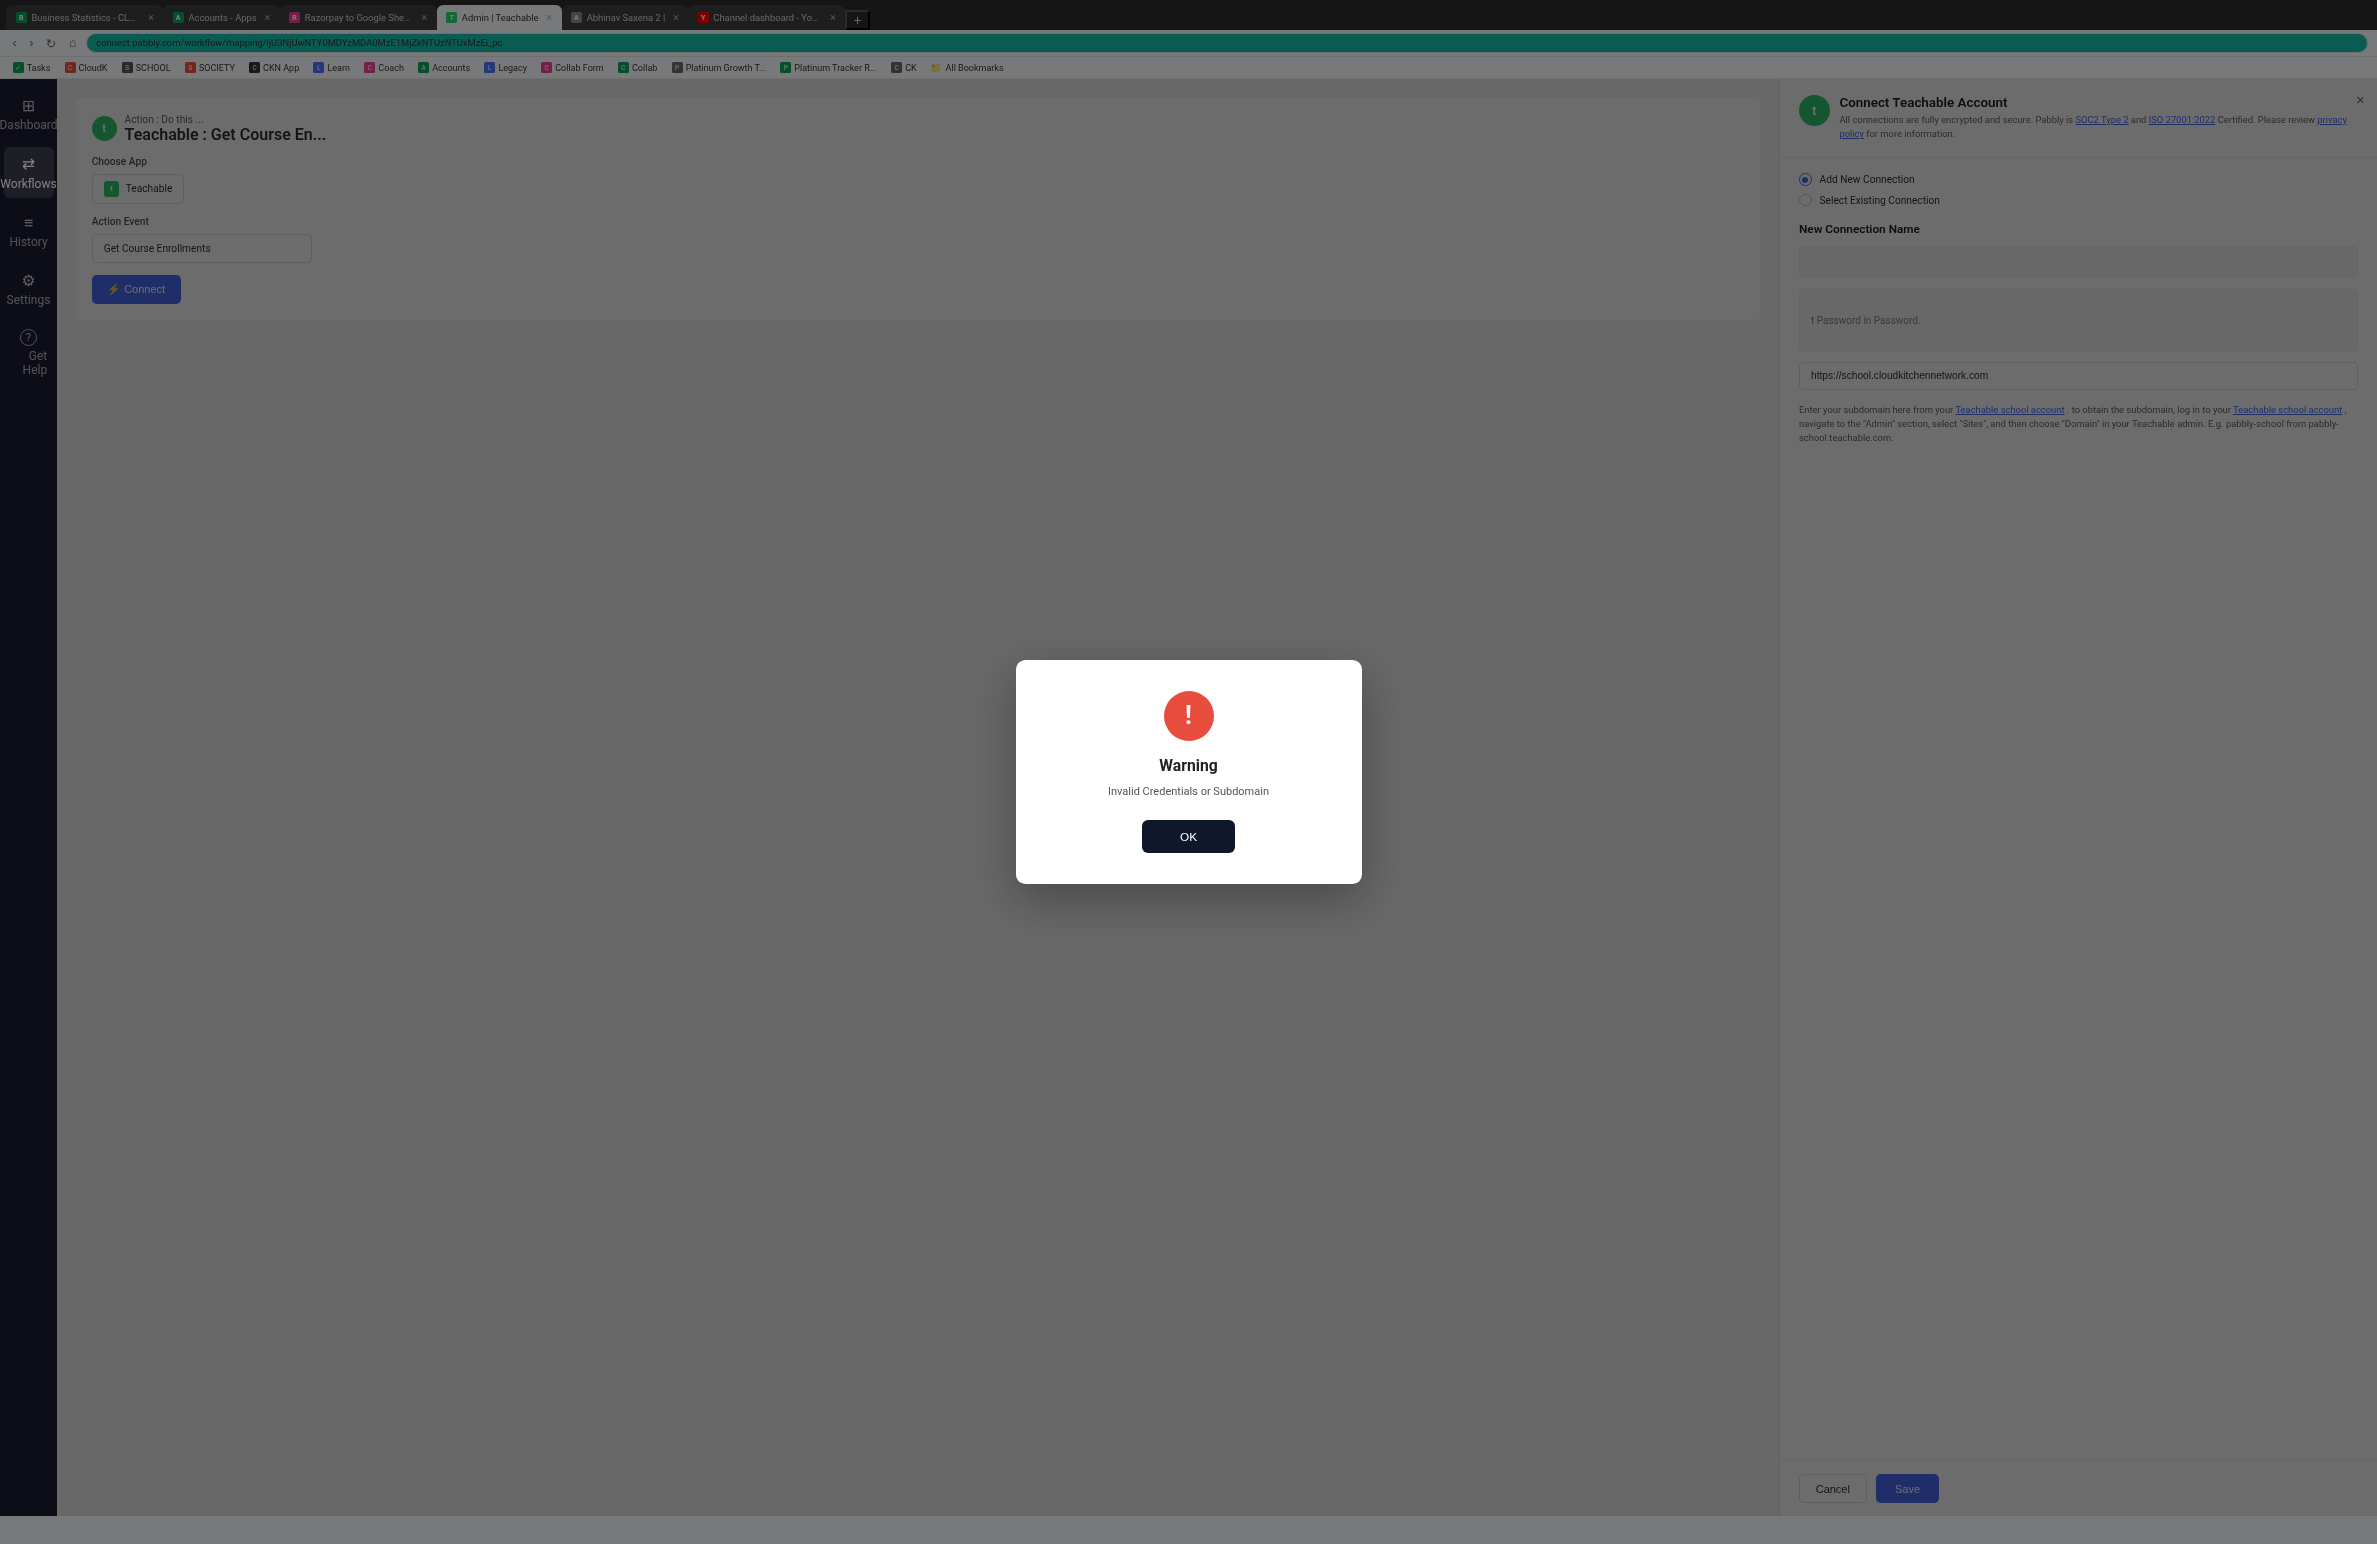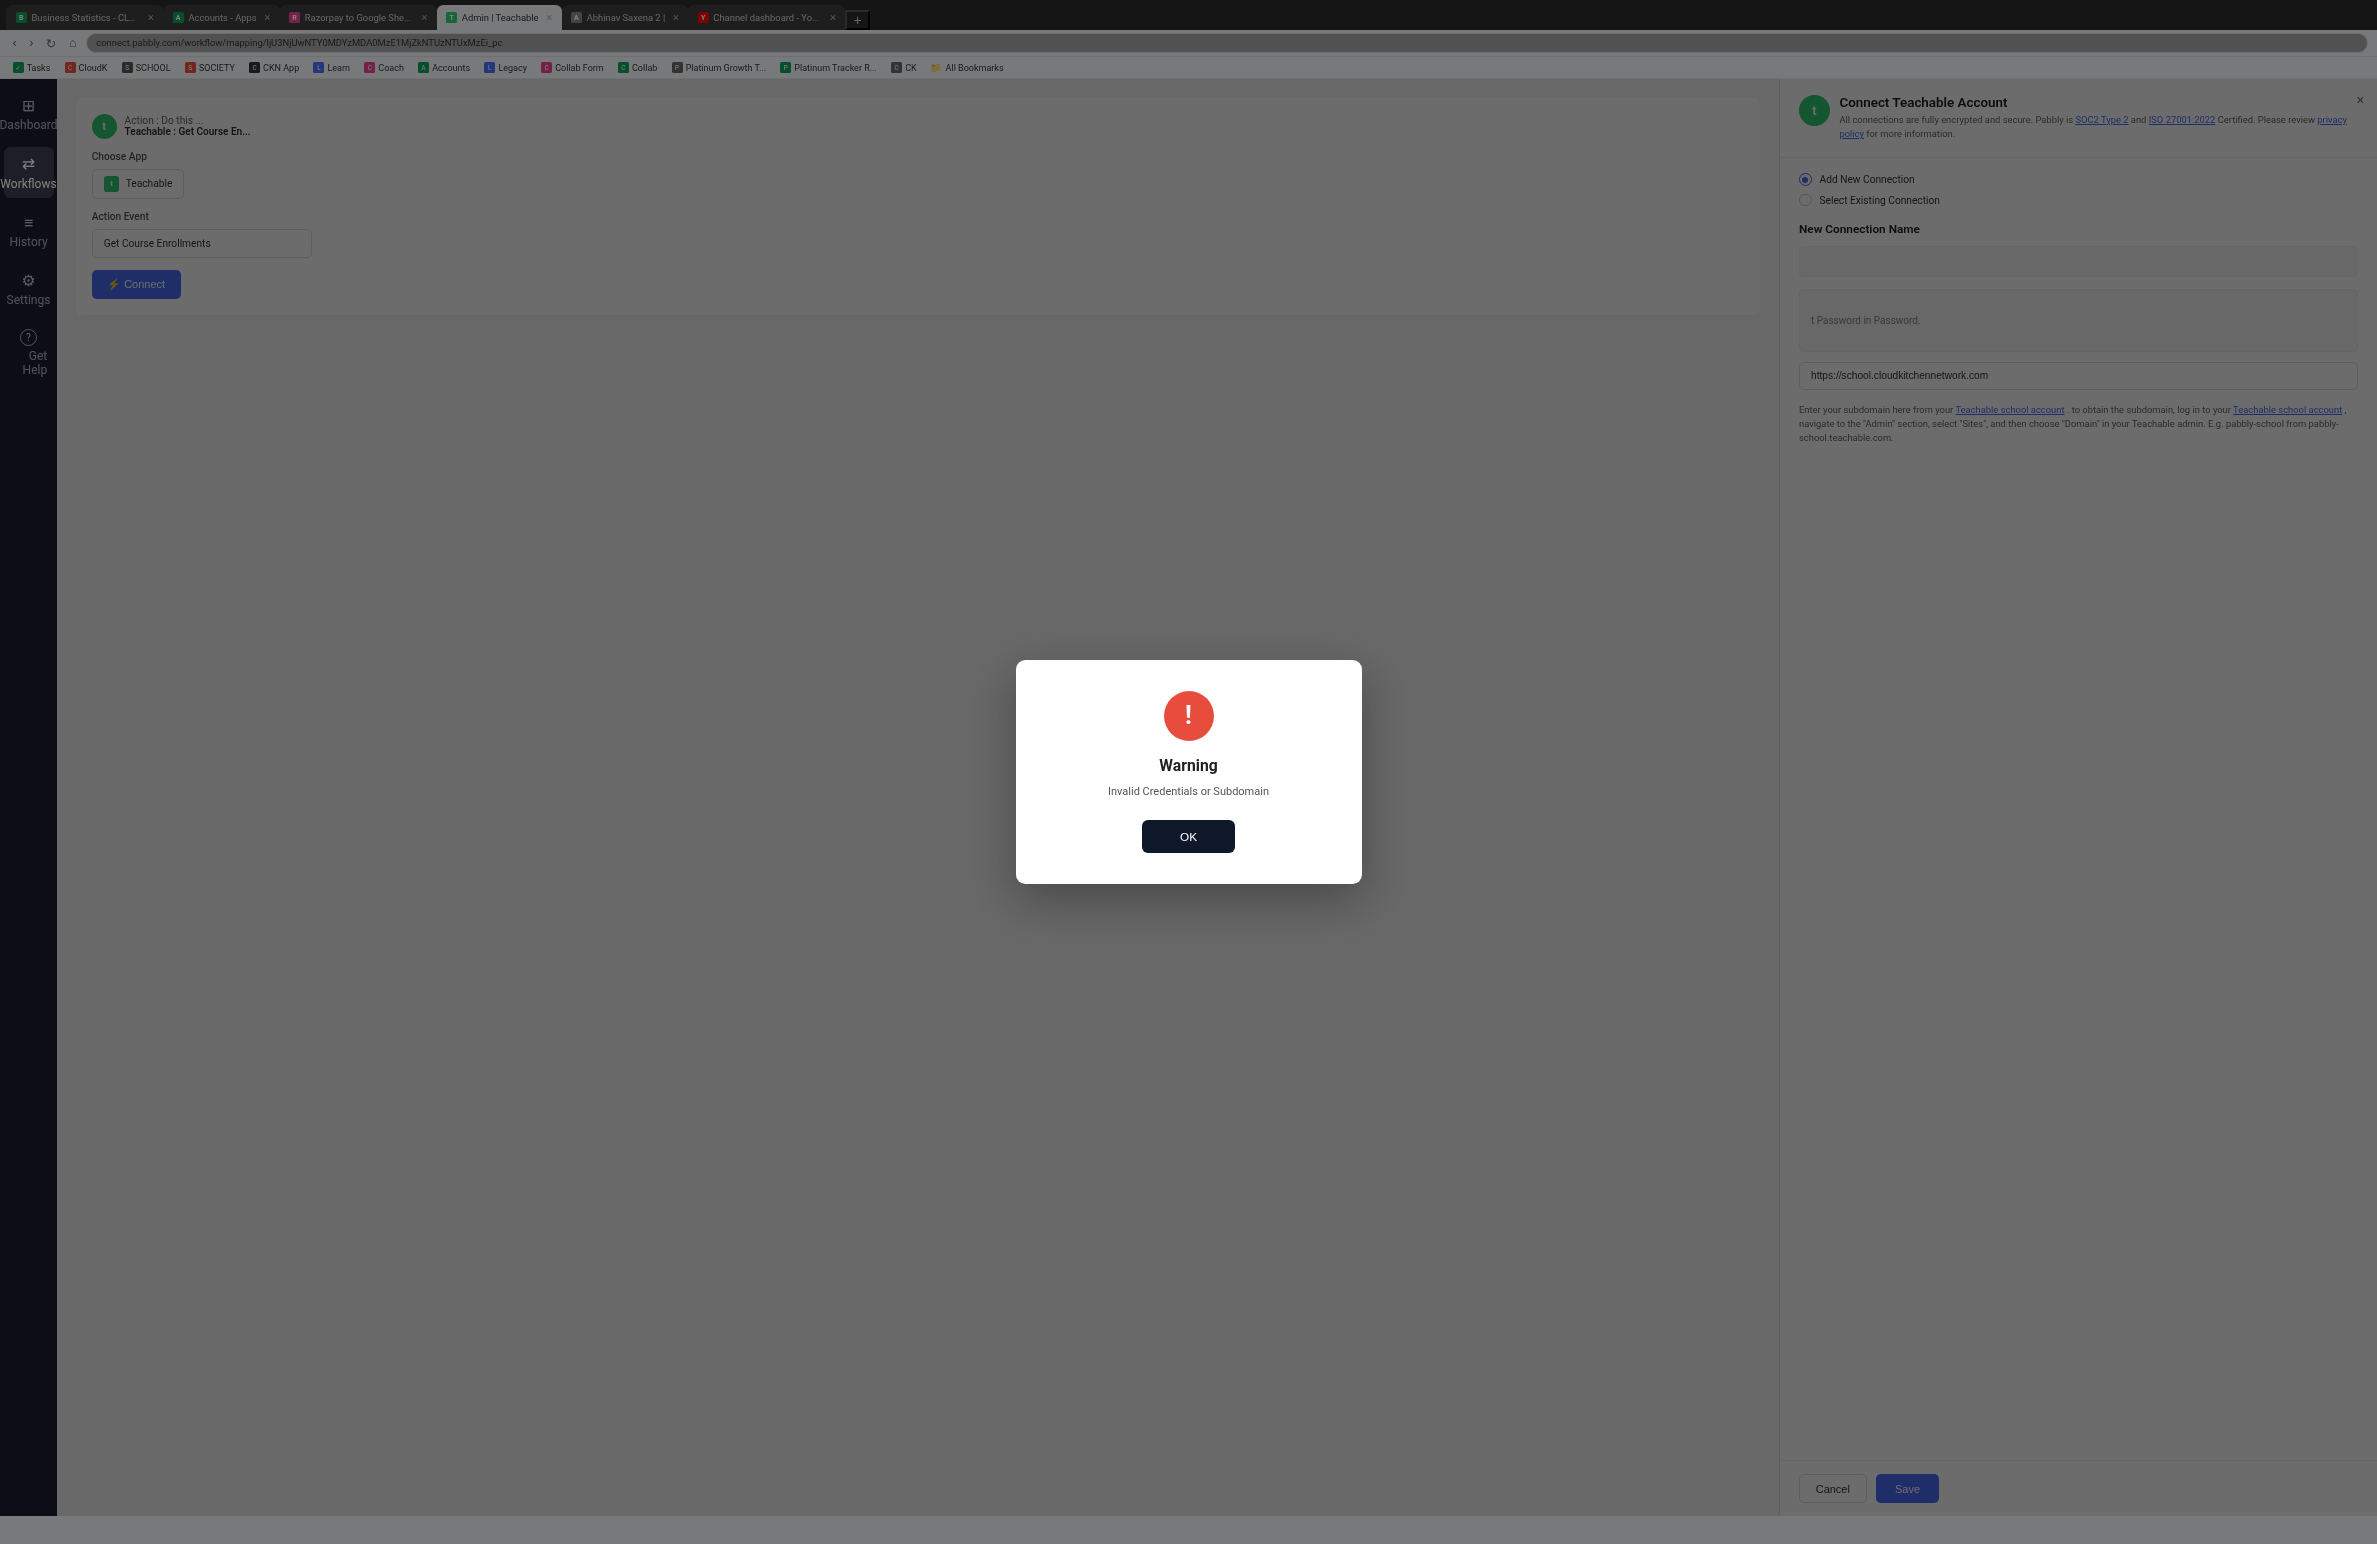--- a/index.html
+++ b/index.html
@@ -8,21 +8,21 @@
     .tab { display: flex; align-items: center; height: 25px; padding: 0 9.4px; border-radius: 6.3px 6.3px 0 0; font-size: 9.4px; color: #ccc; gap: 4.7px; min-width: 0; max-width: 157px; cursor: pointer; background: #3c3c3c; }
     .tab.active { background: #f1f3f4; color: #333; }
     .tab-favicon { width: 11px; height: 11px; border-radius: 1.6px; flex-shrink: 0; }
     .tab-label { white-space: nowrap; overflow: hidden; text-overflow: ellipsis; font-size: 9.4px; }
     .tab-close { margin-left: 3.1px; color: #aaa; font-size: 11px; cursor: pointer; flex-shrink: 0; }
     .tab-new { background: none; color: #ccc; font-size: 14px; padding: 0 6.3px; cursor: pointer; }
 
     
     .address-bar { background: #f1f3f4; height: 27px; display: flex; align-items: center; padding: 0 9.4px; gap: 6.3px; border-bottom: 0.8px solid #ddd; }
     .nav-btn { background: none; border: none; color: #666; font-size: 12.6px; cursor: pointer; padding: 3.1px; }
-    .url-bar { flex: 1; background: #a3a3a3; border: 0.8px solid #dadce0; border-radius: 15.7px; height: 20.4px; display: flex; align-items: center; padding: 0 9.4px; font-size: 9.4px; color: #333; }
+    .url-bar { flex: 1; background: #14b8a6; border: 0.8px solid #dadce0; border-radius: 15.7px; height: 20.4px; display: flex; align-items: center; padding: 0 9.4px; font-size: 9.4px; color: #333; }
 
     
     .bookmarks-bar { background: #f1f3f4; height: 22px; display: flex; align-items: center; padding: 0 6.3px; gap: 1.6px; border-bottom: 0.8px solid #e0e0e0; overflow: hidden; }
     .bookmark-item { display: flex; align-items: center; gap: 3.1px; padding: 1.6px 6.3px; border-radius: 3.1px; font-size: 9px; color: #333; cursor: pointer; white-space: nowrap; }
     .bm-icon { width: 11px; height: 11px; border-radius: 1.6px; flex-shrink: 0; }
 
     
     .app { display: flex; height: calc(100vh - 107px); }
 
     
@@ -30,21 +30,21 @@
     .sidebar-item { display: flex; flex-direction: column; align-items: center; gap: 3.1px; padding: 7.9px 6.3px; border-radius: 6.3px; cursor: pointer; width: 50px; }
     .sidebar-item.active { background: rgba(255,255,255,0.15); }
     .sidebar-icon { font-size: 15.7px; color: rgba(255,255,255,0.7); }
     .sidebar-item.active .sidebar-icon { color: white; }
     .sidebar-label { font-size: 12px; color: rgba(255,255,255,0.6); text-align: right; }
     .sidebar-item.active .sidebar-label { color: white; }
     .workflow-section { background: white; border-radius: 6.3px; padding: 15.7px; margin-bottom: 12.6px; }
     .action-header { display: flex; align-items: center; gap: 7.9px; margin-bottom: 12.6px; }
     .action-icon { width: 25px; height: 25px; border-radius: 50%; background: #2ecc71; display: flex; align-items: center; justify-content: center; color: white; font-weight: bold; font-size: 11px; }
     .action-title { font-size: 10.2px; color: #666; }
-    .action-subtitle { font-size: 10px; font-weight: 600; color: #333; }
+    .action-subtitle { font-size: 16px; font-weight: 600; color: #333; }
     .section-label { font-size: 10.2px; color: #555; margin-bottom: 6.3px; font-weight: 500; }
     .app-chip { display: inline-flex; align-items: center; gap: 6.3px; border: 0.8px solid #ddd; border-radius: 4.7px; padding: 6.3px 11px; font-size: 10.2px; color: #333; }
     .app-chip-icon { width: 15.7px; height: 15.7px; border-radius: 3.1px; background: #2ecc71; display: flex; align-items: center; justify-content: center; color: white; font-size: 7.9px; font-weight: bold; }
     .field-select { border: 0.8px solid #ddd; border-radius: 4.7px; padding: 7.9px 11px; font-size: 10.2px; color: #333; width: 220px; background: white; }
     .connect-btn { background: #4a6cf7; color: white; border: none; border-radius: 4.7px; padding: 7.9px 15.7px; font-size: 11px; cursor: pointer; display: flex; align-items: center; gap: 4.7px; margin-top: 12.6px; }
 
     
     .right-panel { width: 598px; background: white; border-left: 0.8px solid #e0e0e0; display: flex; flex-direction: column; position: absolute; right: 0; top: 0; bottom: 0; overflow-y: auto; }
     .panel-header { display: flex; align-items: flex-start; gap: 9.4px; padding: 15.7px 19px; border-bottom: 0.8px solid #eee; position: relative; }
     .panel-close { position: absolute; right: 12.6px; top: 12.6px; background: none; border: none; font-size: 14px; cursor: pointer; color: #666; }

